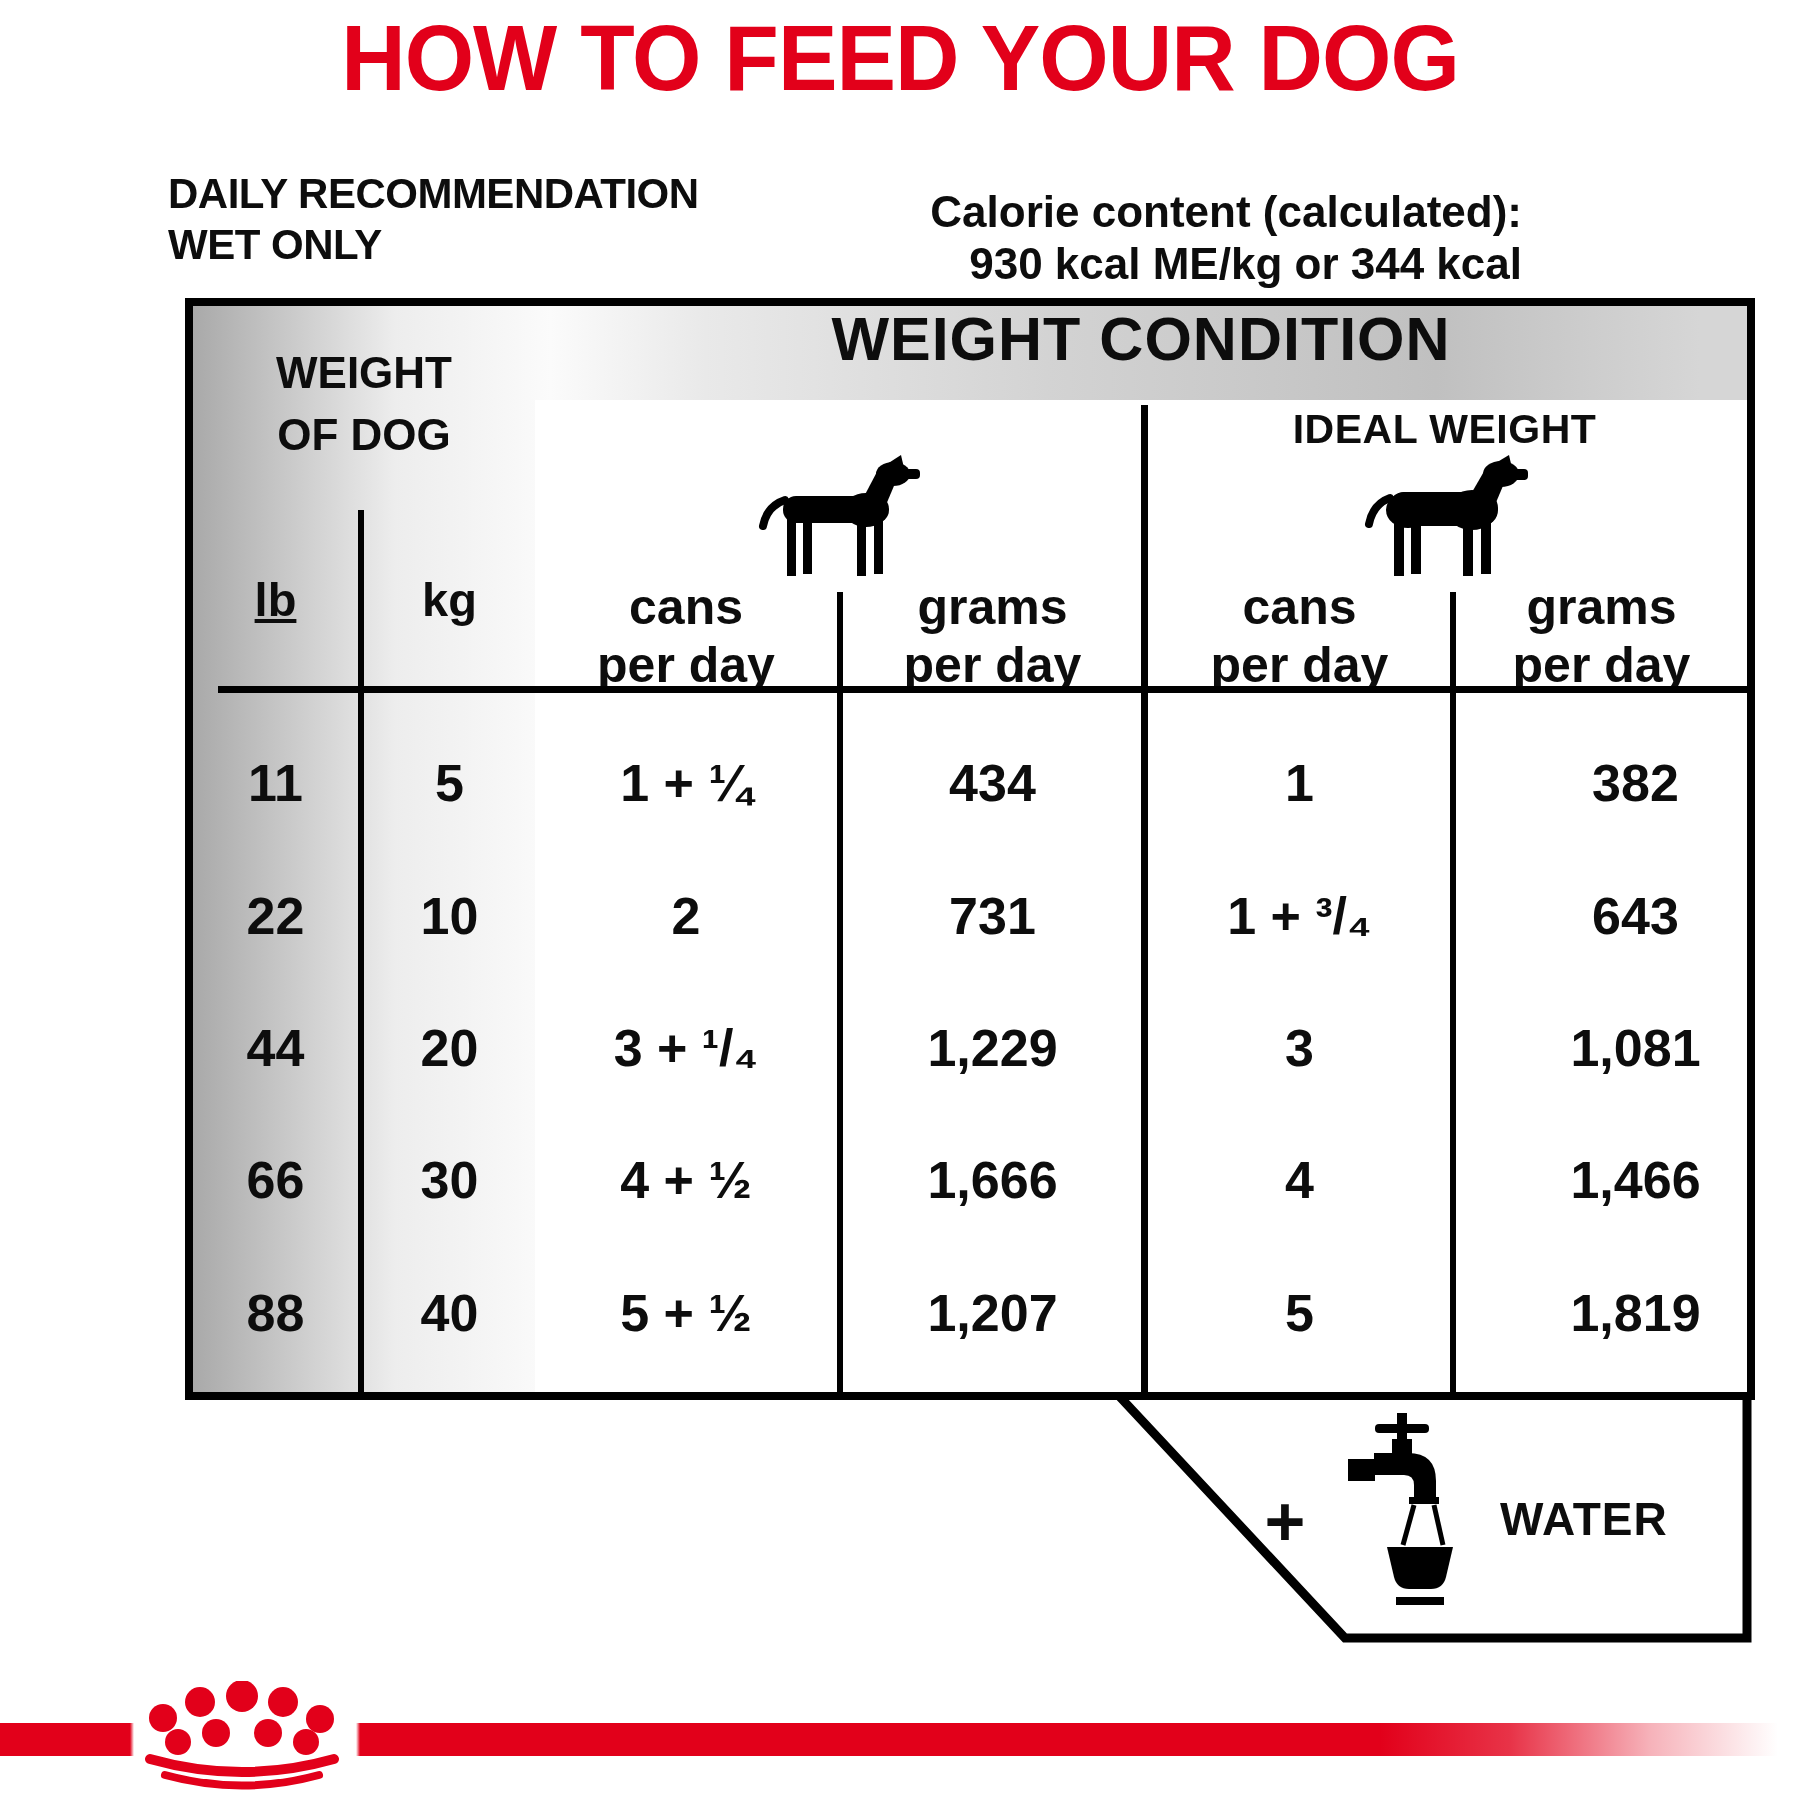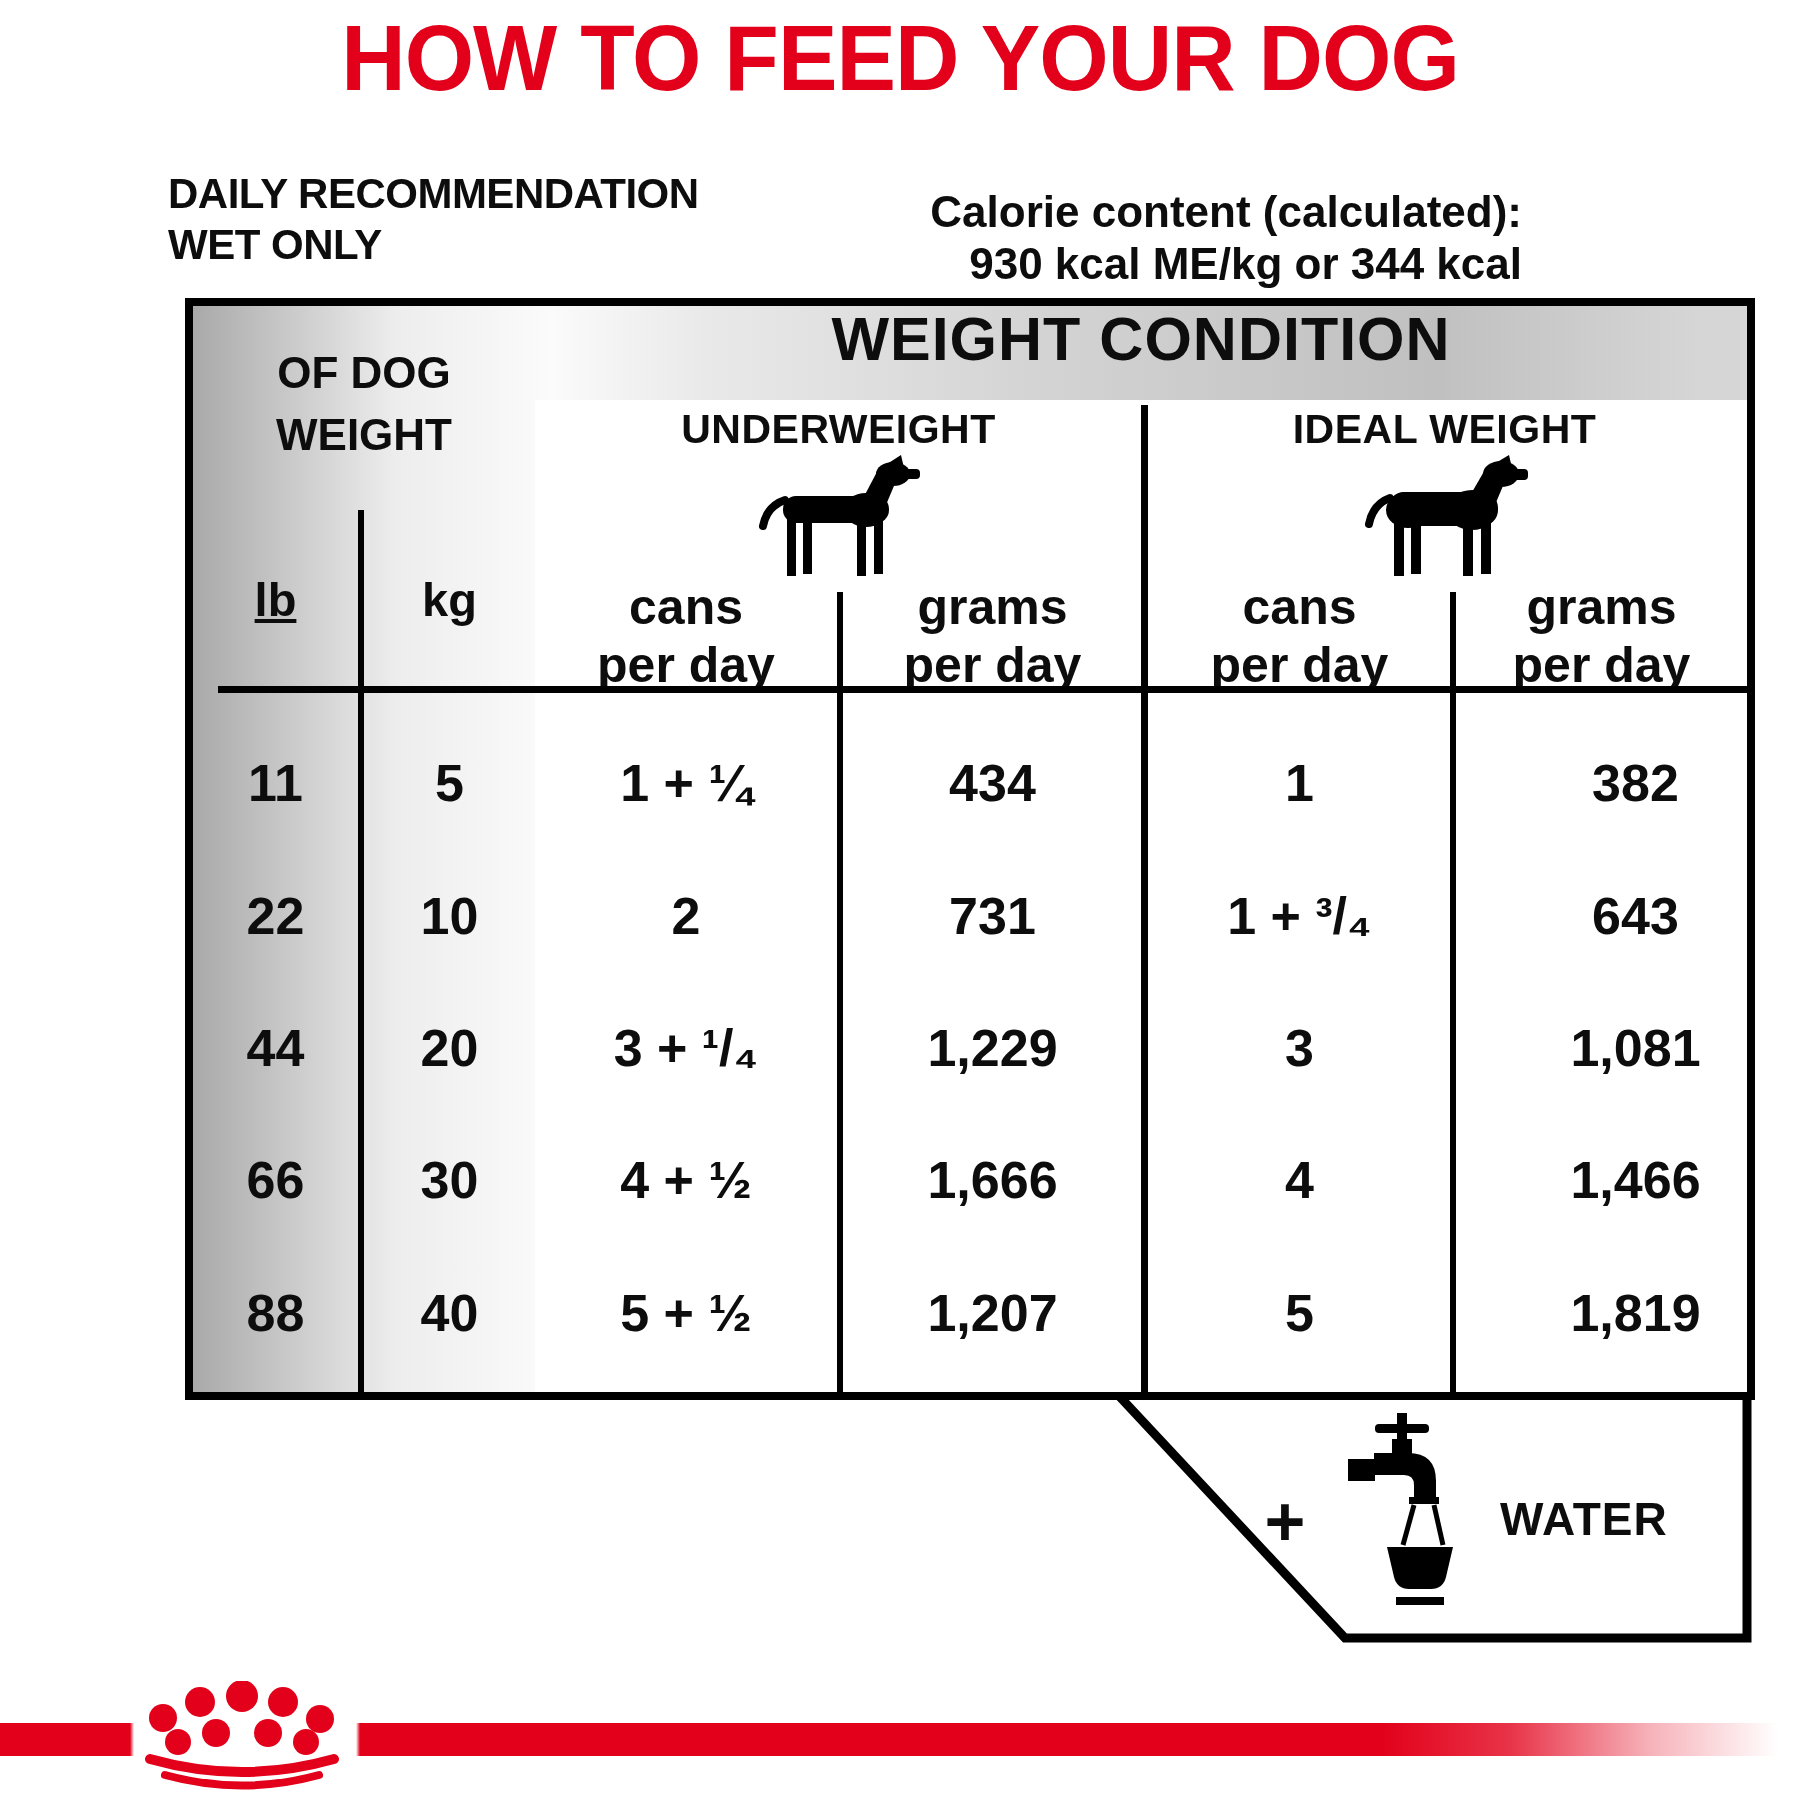--- a/index.html
+++ b/index.html
@@ -81,27 +81,26 @@
   <div class="abs calorie">
     <div>Calorie content (calculated):</div>
     <div>930 kcal ME/kg or 344 kcal ME/can</div>
   </div>
 
   <div class="abs feed-table">
 
     <div class="abs white-panel"></div>
 
     <div class="abs corner-hd">
+      <div>WEIGHT</div>
       <div>OF DOG</div>
-      <div>WEIGHT</div>
     </div>
 
     <div class="abs main-hd">WEIGHT CONDITION</div>
 
-    <div class="abs grp-hd grp-uw">UNDERWEIGHT</div>
     <div class="abs grp-hd grp-iw">IDEAL WEIGHT</div>
 
     <svg class="abs dog-icon" style="left:560px;" width="170" height="135" viewBox="0 0 170 135">
       <g fill="#000">
         <rect x="30" y="42" width="106" height="27" rx="13"></rect>
         <ellipse cx="113" cy="56" rx="22" ry="17"></ellipse>
         <polygon points="106,52 126,14 146,20 130,58"></polygon>
         <ellipse cx="140" cy="20" rx="17" ry="12"></ellipse>
         <polygon points="134,10 148,1 151,14"></polygon>
         <rect x="150" y="15" width="17" height="10" rx="4"></rect>

